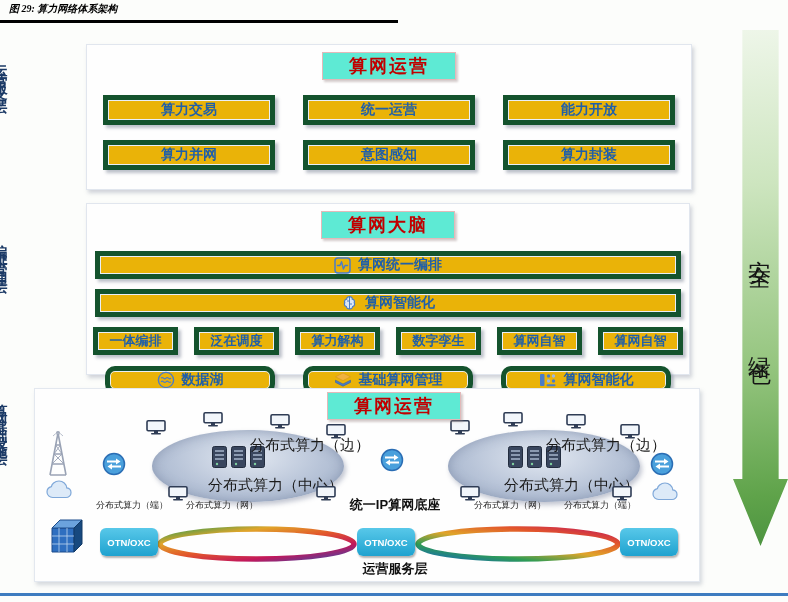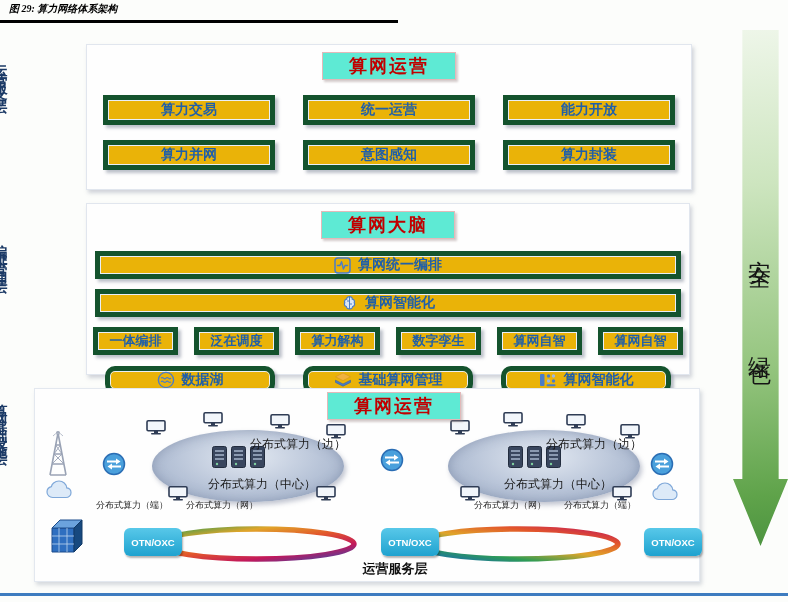--- a/index.html
+++ b/index.html
@@ -39,30 +39,30 @@
   .brain-row3 .ibox { flex:0 0 170px; height:28px;border-radius:10px; }
 
   
   .fcanvas { position:absolute; left:0; top:388px; width:788px; height:206px; }
   .fframe  { position:absolute; left:34px; top:0; width:666px; height:194px; background:#fefefe;
              border:1px solid #e3e8ef; box-shadow:2px 3px 4px rgba(125,135,155,.3); }
   .ftitle-wrap { position:absolute; left:0; top:4px; width:100%; text-align:center; z-index:4; }
   .cloud { position:absolute; border-radius:50%; z-index:1;
            background:radial-gradient(ellipse at 50% 38%, #e2e8f1 0%, #b8c4d8 55%, #9cacc6 100%);
            box-shadow: inset 0 0 12px rgba(80,95,125,.35), 2px 3px 5px rgba(100,110,140,.4); }
-  .cloud-label { position:absolute; font-size:12px; color:#1a1a1a; white-space:nowrap; z-index:2; }
+  .cloud-label { position:absolute; font-size:15px; color:#1a1a1a; white-space:nowrap; z-index:2; }
   .server-group { position:absolute; display:flex; gap:4px; z-index:2; }
   .abs { position:absolute; }
   .ftext { position:absolute; font-size:9px; color:#222; white-space:nowrap; z-index:3; }
   .ftext-bold { position:absolute; font-size:13px; font-weight:bold; color:#101010;
                 white-space:nowrap; z-index:3; text-align:center; }
   .otn { position:absolute; width:58px; height:28px; border-radius:6px; z-index:3;
          background:linear-gradient(180deg,#58c8e9,#1ea2cf); color:#fff; font-weight:bold;
          font-size:9.5px; display:flex; align-items:center; justify-content:center;
-         box-shadow:1px 2px 2px rgba(0,0,0,.3);margin-left:24px; }
+         box-shadow:1px 2px 2px rgba(0,0,0,.3); }
   .ring { position:absolute; z-index:2; }
 
   
   .garrow { position:absolute; left:733px; top:30px; width:55px; height:516px;
             background:linear-gradient(175deg,#eef6e9 0%,#cde5bf 30%,#95c57f 65%,#5fa34a 90%,#4c9340 100%);
             clip-path:polygon(17% 0, 83% 0, 83% 87%, 100% 87%, 50% 100%, 0 87%, 17% 87%);
             box-shadow:2px 2px 4px rgba(120,140,120,.4); }
   .garrow-text { position:absolute; left:50%; transform:translateX(-50%); writing-mode:vertical-rl;
                  text-orientation:upright; font-size:23px; letter-spacing:6px; color:#151515; }
 </style>
@@ -309,20 +309,21 @@
         <path d="M14 6.5 L18.5 9.5 L14 12.5 Z" fill="#fff"></path>
         <path d="M10 14.5 H19" stroke="#fff" stroke-width="2"></path>
         <path d="M10 11.5 L5.5 14.5 L10 17.5 Z" fill="#fff"></path>
       </svg>
     <svg class="abs" style="left:648px;top:92px;z-index:2" width="34" height="24" viewBox="0 0 16 16">
         <path d="M4.406 3.342A5.53 5.53 0 0 1 8 2c2.69 0 4.923 2 5.166 4.579C14.758 6.804 16 8.137 16 9.773 16 11.569 14.502 13 12.687 13H3.781C1.708 13 0 11.366 0 9.318c0-1.763 1.266-3.223 2.942-3.593.143-.863.698-1.723 1.464-2.383z" fill="#ddeaf8" stroke="#7fa8d9" stroke-width="0.8"></path>
       </svg>
 
     <div class="ftext" style="left:96px;top:111px;">分布式算力（端）</div>
     <div class="ftext" style="left:186px;top:111px;">分布式算力（网）</div>
+    <div class="ftext-bold" style="left:300px;top:108px;width:190px;">统一IP算网底座</div>
     <div class="ftext" style="left:474px;top:111px;">分布式算力（网）</div>
     <div class="ftext" style="left:564px;top:111px;">分布式算力（端）</div>
 
     <svg class="abs" style="left:46px;top:128px;z-index:3" width="42" height="40" viewBox="0 0 42 40">
         <path d="M6 12 L28 12 L28 36 L6 36 Z" fill="#2e6fc0" stroke="#1c4c8c"></path>
         <path d="M6 12 L14 4 L36 4 L28 12 Z" fill="#6ba3dd" stroke="#1c4c8c"></path>
         <path d="M28 12 L36 4 L36 28 L28 36 Z" fill="#17497f" stroke="#123a66"></path>
         <path d="M6 20 H28 M6 28 H28 M13 12 V36 M21 12 V36" stroke="#bcd4ee" stroke-width="0.8" fill="none"></path>
       </svg>
 

